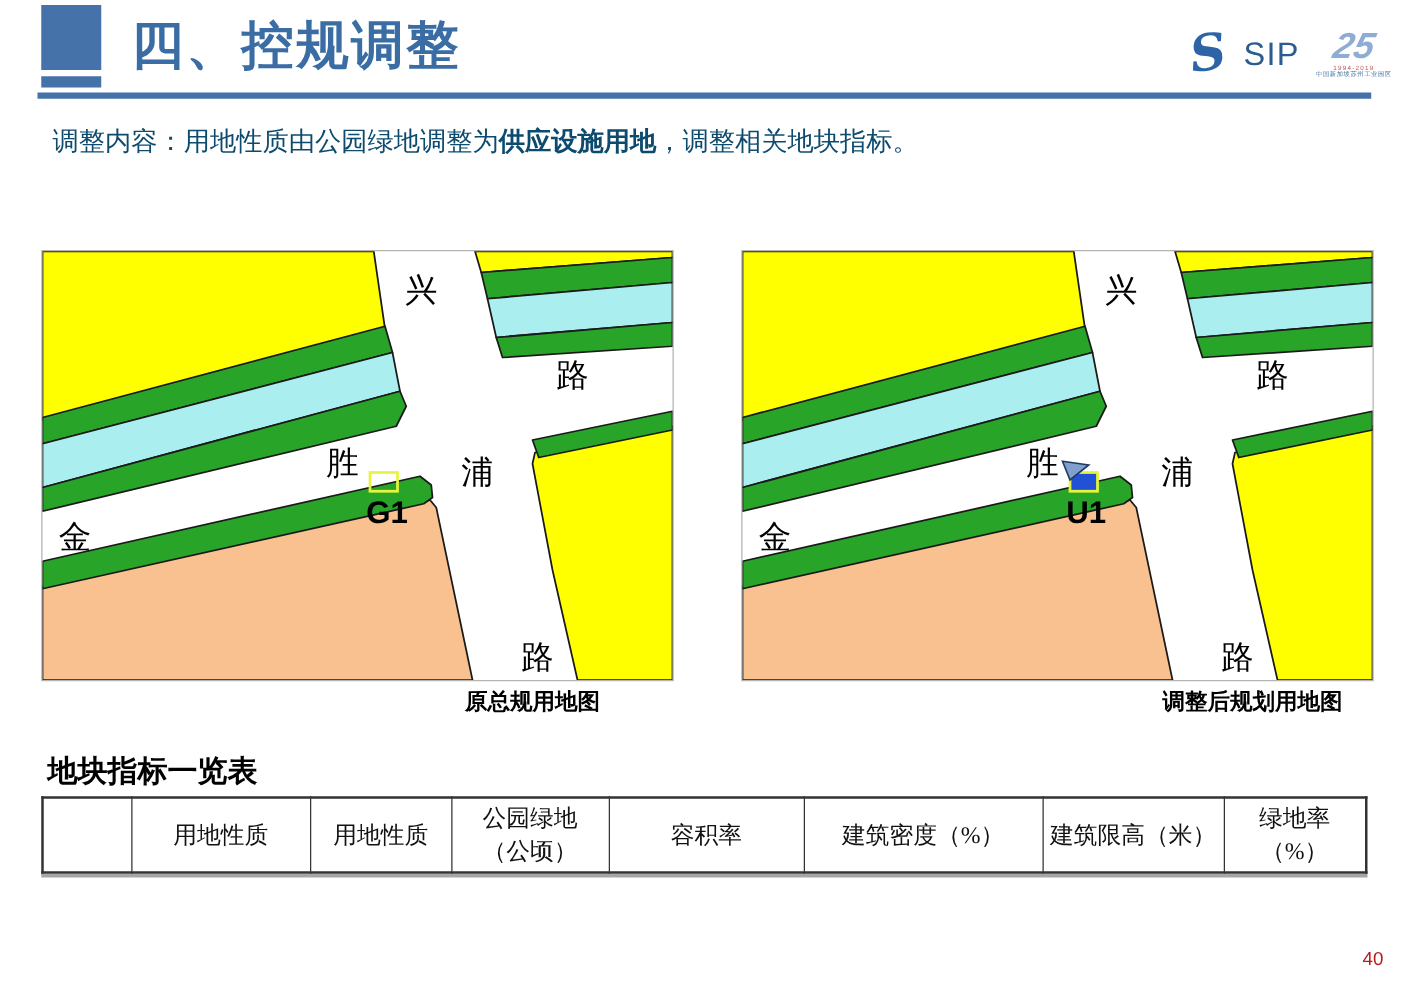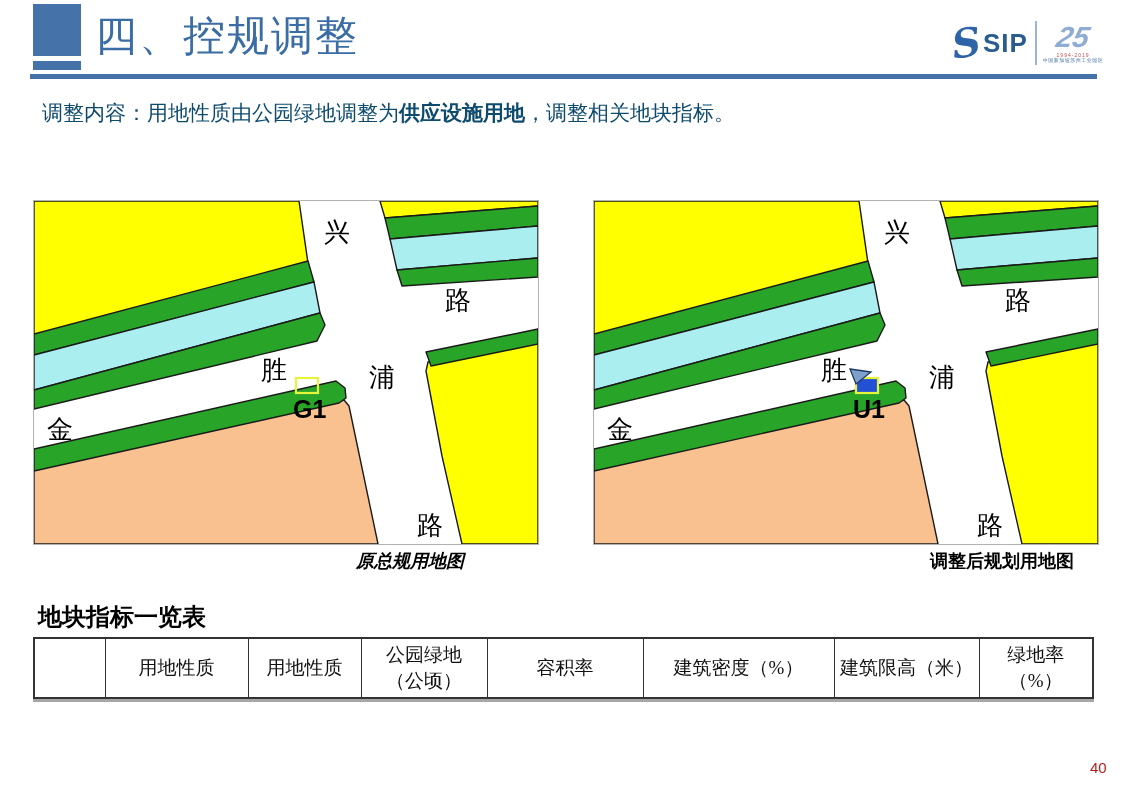--- a/index.html
+++ b/index.html
@@ -5,42 +5,42 @@
   html,body{margin:0;padding:0;background:#fff;}
   .slide{
     position:relative;width:1123px;height:794px;background:#fff;overflow:hidden;
     font-family:"Liberation Sans","DejaVu Sans",sans-serif;color:#111;
   }
   
   .accent-square{position:absolute;left:33px;top:4px;width:48px;height:52px;background:#4573A9;}
   .accent-bar{position:absolute;left:33px;top:61px;width:48px;height:9px;background:#4573A9;}
   .title-rule{position:absolute;left:30px;top:74px;width:1067px;height:5px;background:#4573A9;}
   .page-title{
-    position:absolute;left:95px;top:8px;font-size:42px;font-weight:normal;color:#3B6DA5;
+    position:absolute;left:105px;top:8px;font-size:42px;font-weight:bold;color:#3B6DA5;
     letter-spacing:2px;white-space:nowrap;
   }
   .logo{position:absolute;left:952px;top:16px;width:160px;height:54px;display:flex;align-items:center;}
   .logo-s{font-family:"DejaVu Serif","Liberation Serif",serif;font-style:italic;font-weight:bold;
     font-size:40px;color:#2D64A8;line-height:40px;transform:rotate(-8deg);}
-  .logo-sip{font-size:26px;font-weight:bold;color:#2B5C90;letter-spacing:1px;margin-left:2px;}
+  .logo-sip{font-size:26px;font-weight:normal;color:#2B5C90;letter-spacing:1px;margin-left:14px;}
   .logo-divider{width:2px;height:44px;background:#9AB5D5;margin:0 6px 0 7px;}
   .logo-right{display:flex;flex-direction:column;align-items:center;line-height:1;}
   .logo-25{font-size:29px;font-weight:bold;font-style:italic;color:#8FACD4;transform:skewX(-12deg);}
   .logo-years{font-size:5px;color:#C0504D;margin-top:1px;letter-spacing:1px;}
   .logo-tagline{font-size:5px;color:#4472A4;letter-spacing:.5px;white-space:nowrap;}
   
   .intro{position:absolute;left:42px;top:99px;font-size:21px;color:#0c4a6e;white-space:nowrap;}
   .intro b{font-weight:bold;}
   
   .map{position:absolute;width:504px;height:343px;border:1px solid #B3B3B3;background:#fff;}
   .map-left{left:33px;top:200px;}
   .map-right{left:593px;top:200px;}
   .map svg{display:block;}
   .map-caption{position:absolute;font-size:18px;font-weight:bold;color:#000;white-space:nowrap;}
-  .caption-left{left:356px;top:549px;font-style:italic;}
+  .caption-left{left:372px;top:549px;}
   .caption-right{left:930px;top:549px;}
   
   .table-title{position:absolute;left:38px;top:601px;font-size:24px;font-weight:bold;color:#000;}
   table.spec{
     position:absolute;left:33px;top:637px;width:1059px;border-collapse:collapse;table-layout:fixed;
     border:2px solid #333;border-bottom:2px solid #333;
     box-shadow:0 3px 0 #A6A6A6;
     font-family:Liberation Serif, serif;
   }
   table.spec td{

